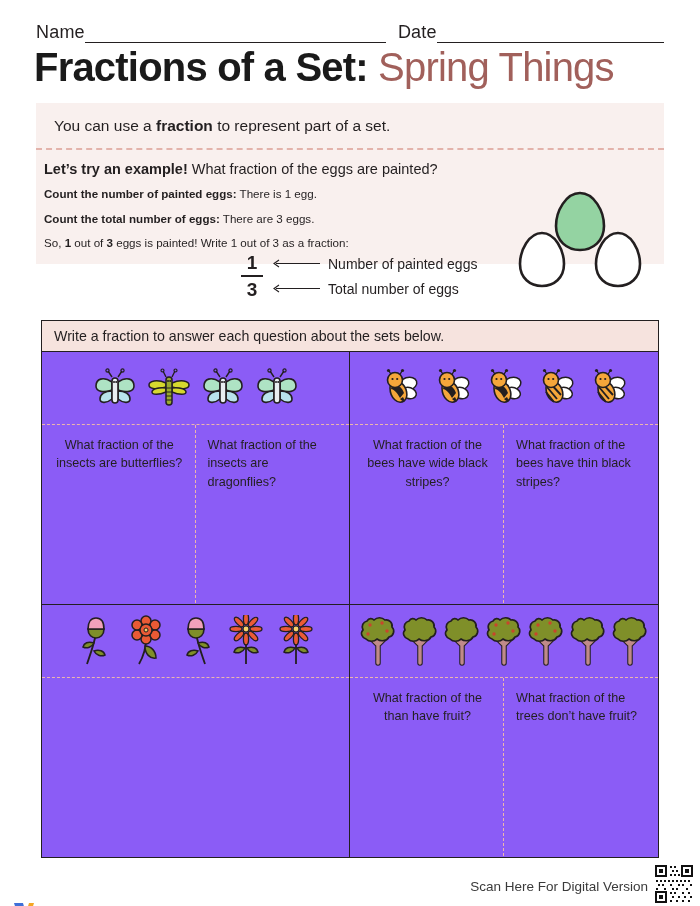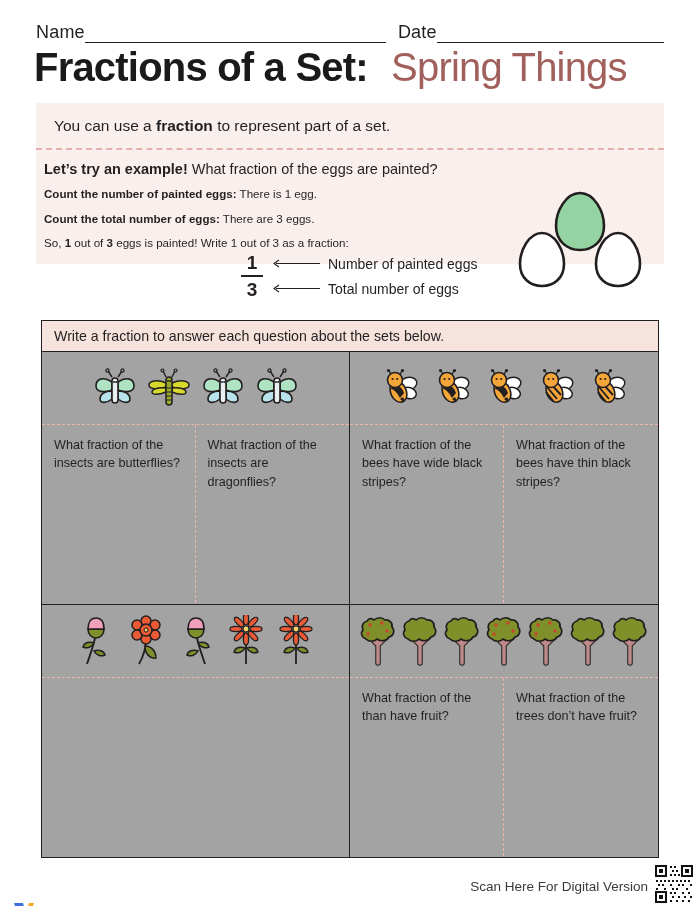--- a/index.html
+++ b/index.html
@@ -41,21 +41,21 @@
     position: absolute;
     left: 34px;
     top: 44px;
     font-size: 40px;
     font-weight: 700;
     letter-spacing: -0.8px;
     line-height: 1.15;
     white-space: nowrap;
   }
   .title .t-dark { color: #1a1a1a; }
-  .title .t-accent { color: #a1605b; font-weight: 400; margin-left: 13px; }
+  .title .t-accent { color: #a1605b; font-weight: 400; }
 
   
   .panel {
     position: absolute;
     left: 36px;
     top: 103px;
     width: 628px;
     height: 161px;
     background: #f9f0ee;
     box-sizing: border-box;
@@ -144,21 +144,21 @@
 
   
   .grid {
     position: absolute;
     left: 41px;
     top: 320px;
     width: 618px;
     height: 538px;
     border: 1.6px solid #231f20;
     box-sizing: border-box;
-    background: #a3a3a3;
+    background: #8b5cf6;
   }
   .grid-head {
     height: 31px;
     background: #f6e3de;
     border-bottom: 1.6px solid #231f20;
     display: flex;
     align-items: center;
     padding-left: 12px;
     font-size: 14.2px;
     box-sizing: border-box;
@@ -198,21 +198,21 @@
     position: relative;
     height: calc(100% - 74px);
   }
   .qcell {
     width: 50%;
     padding: 11px 10px 0 12px;
     font-size: 12.6px;
     line-height: 1.45;
     box-sizing: border-box;
   }
-  .qcell.left { border-right: 1.6px dashed #edb6ab; }
+  .qcell.left { border-right: 1.6px dashed #edb6ab; text-align: center; }
 
   
   .footer-logo {
     position: absolute;
     left: 12px;
     top: 901px;
     display: flex;
     align-items: center;
     gap: 18px;
   }

